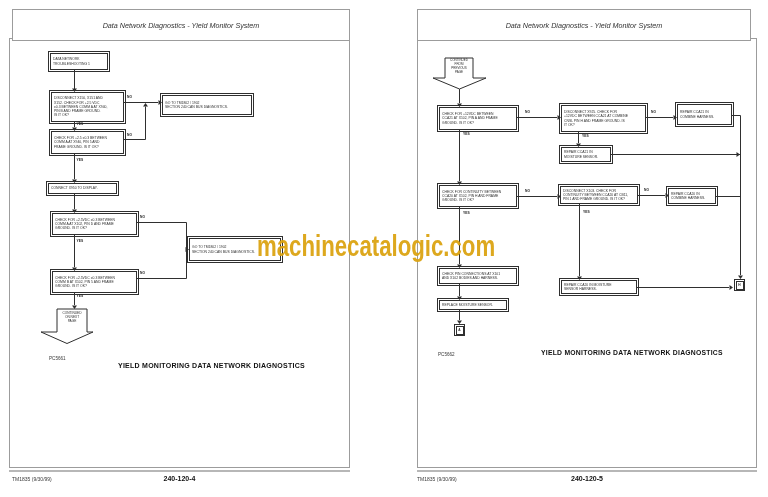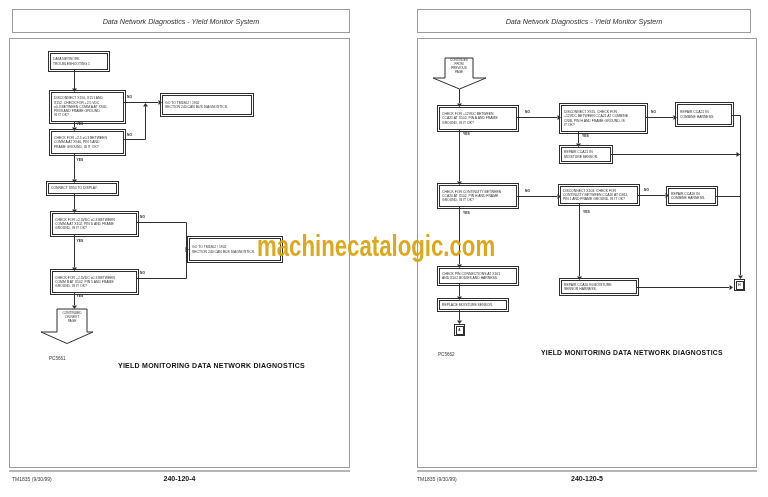--- a/index.html
+++ b/index.html
@@ -2,21 +2,21 @@
 <html><head>
 <meta charset="utf-8">
 <style>
   html,body{margin:0;padding:0;width:768px;height:497px;background:#ffffff;overflow:hidden;
     font-family:"Liberation Sans", sans-serif;}
   .canvas{position:relative;width:768px;height:497px;background:#fff;}
   .wires{position:absolute;left:0;top:0;z-index:1;}
   .wires .ln{fill:none;stroke:#2f2f2f;stroke-width:1;}
   .wires .hd{fill:#2f2f2f;stroke:none;}
   .wires .shape{fill:#ffffff;stroke:#2f2f2f;stroke-width:1;}
-  .hdrbox{position:absolute;box-sizing:border-box;border:1px solid #9c9c9c;height:24px;
+  .hdrbox{position:absolute;box-sizing:border-box;border:1px solid #9c9c9c;height:32px;
     display:flex;align-items:center;justify-content:center;font-style:italic;
     font-size:7.2px;color:#333;z-index:2;background:#fff;}
   .cbox{position:absolute;box-sizing:border-box;border:1px solid #9c9c9c;background:#fff;z-index:0;}
   .fb{position:absolute;box-sizing:border-box;background:#fff;border:1px solid #2f2f2f;
     outline:1px solid #2f2f2f;outline-offset:1px;font-size:3.4px;line-height:1.27;
     color:#2d2d2d;padding:1px 2px;white-space:pre-line;z-index:2;display:flex;
     align-items:center;overflow:hidden;}
   .lbl{position:absolute;font-size:3.3px;font-weight:bold;color:#222;z-index:3;line-height:1;}
   .atxt{position:absolute;z-index:2;text-align:center;font-size:3.2px;line-height:1.3;
     color:#2d2d2d;white-space:pre-line;}

